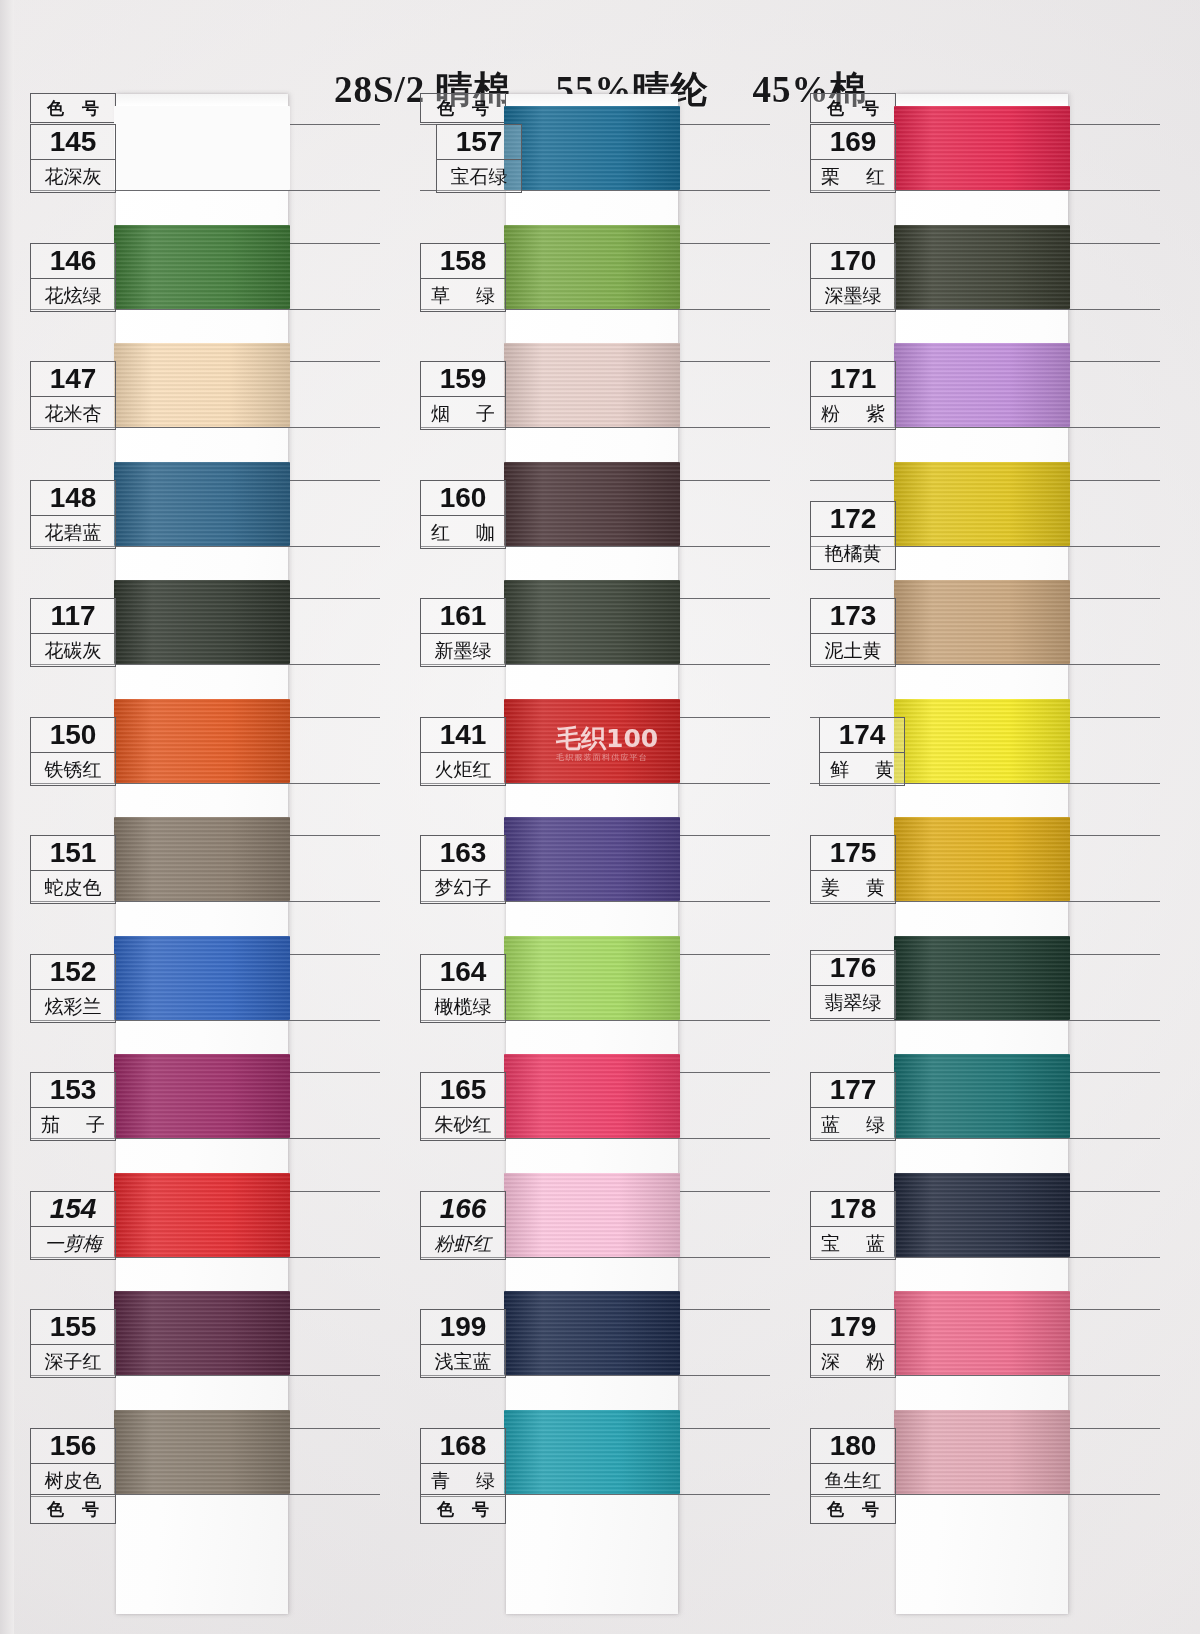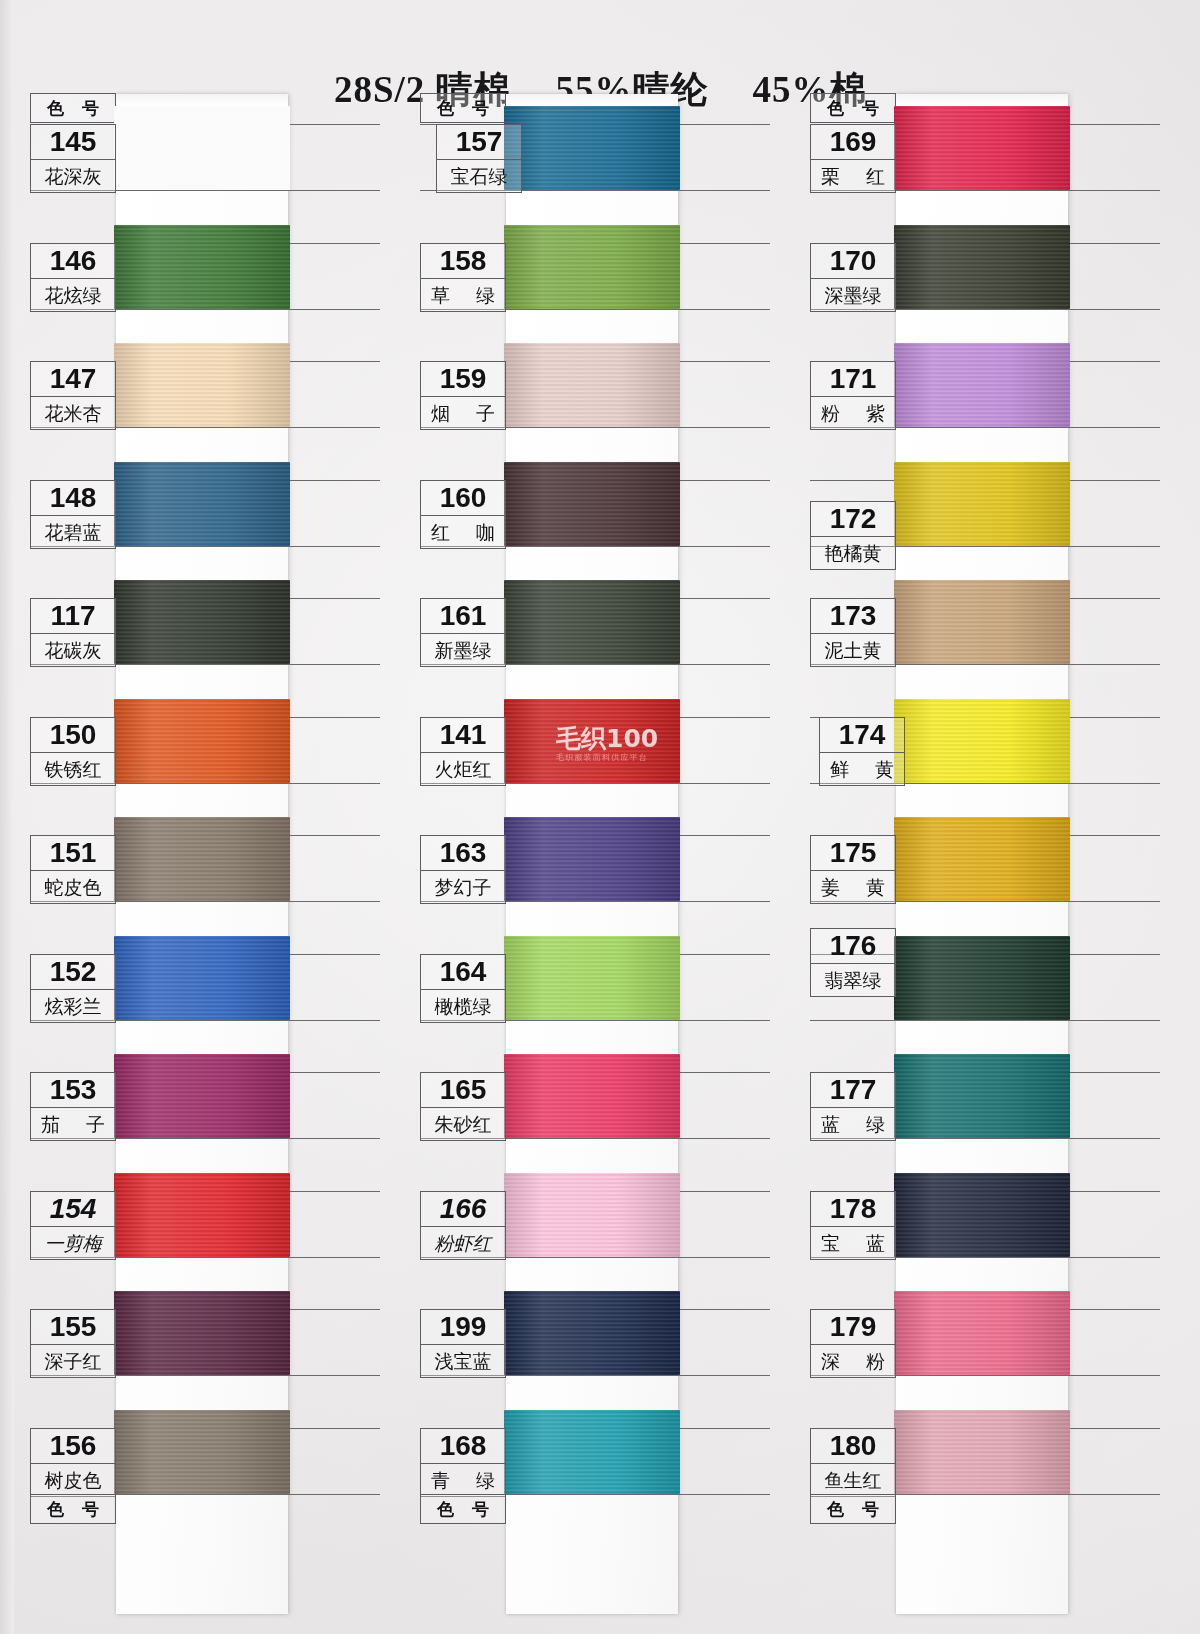--- a/index.html
+++ b/index.html
@@ -487,21 +487,21 @@
       <div class="label-box" style="top: 749px;">
         <div class="code">175</div>
         <div class="name spread">姜 黄</div>
       </div>
       <div class="row-rule" style="top: 867.5px;"></div>
       <div class="row-rule under" style="top: 933.5px;"></div>
       <div class="swatch" style="top: 849.5px; height: 84px; background: rgb(29, 58, 46);">
         <div class="yarn"></div>
         <div class="sheen"></div>
       </div>
-      <div class="label-box" style="top: 842px;">
+      <div class="label-box" style="top: 864px;">
         <div class="code">176</div>
         <div class="name">翡翠绿</div>
       </div>
       <div class="row-rule" style="top: 986px;"></div>
       <div class="row-rule under" style="top: 1052px;"></div>
       <div class="swatch" style="top: 968px; height: 84px; background: rgb(23, 111, 112);">
         <div class="yarn"></div>
         <div class="sheen"></div>
       </div>
       <div class="label-box" style="top: 986px;">

